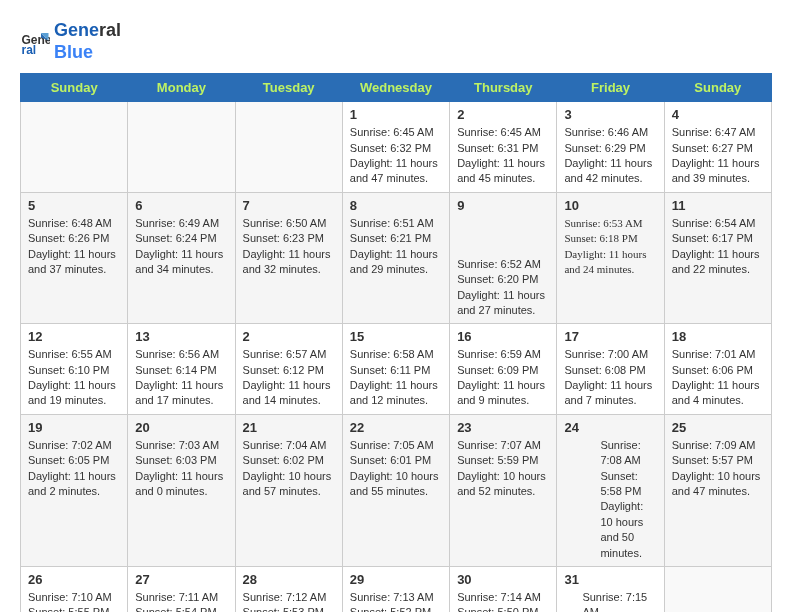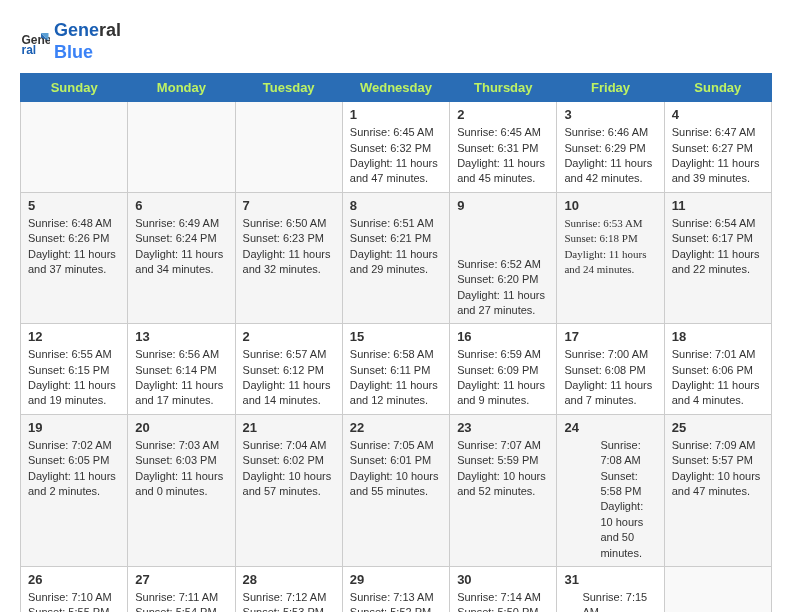--- a/index.html
+++ b/index.html
@@ -210,21 +210,21 @@
             <div class="day-info" style="white-space: pre-line;">Sunrise: 6:54 AM
 Sunset: 6:17 PM
 Daylight: 11 hours
 and 22 minutes.</div>
           </td>
         </tr>
         <tr>
           <td>
             <div class="day-number">12</div>
             <div class="day-info" style="white-space: pre-line;">Sunrise: 6:55 AM
-Sunset: 6:15 PM
+Sunset: 6:10 PM
 Daylight: 11 hours
 and 19 minutes.</div>
           </td>
           <td>
             <div class="day-number">13</div>
             <div class="day-info" style="white-space: pre-line;">Sunrise: 6:56 AM
 Sunset: 6:14 PM
 Daylight: 11 hours
 and 17 minutes.</div>
           </td>

